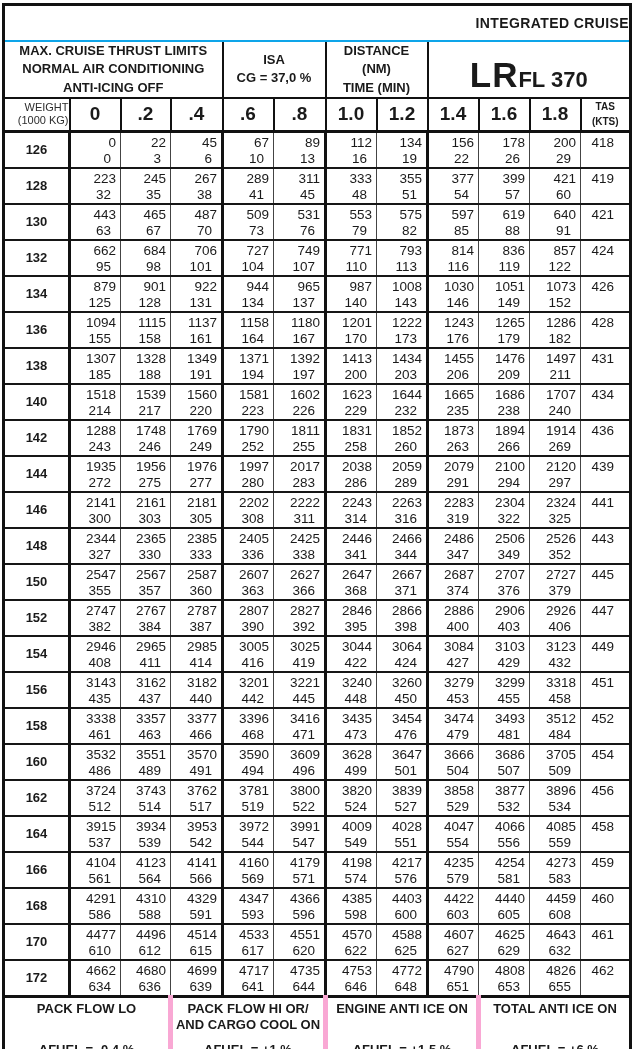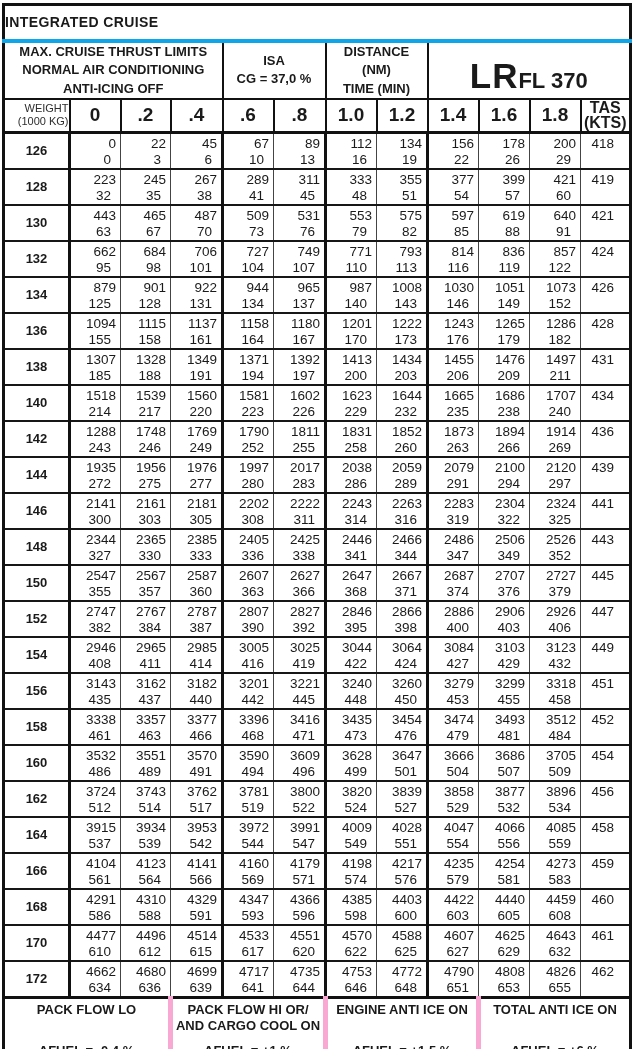--- a/index.html
+++ b/index.html
@@ -11,42 +11,42 @@
     color: #1a1a1a;
     -webkit-font-smoothing: antialiased;
   }
   .page { width: 633px; height: 1049px; padding: 3px 2px; }
   table { border-collapse: collapse; table-layout: fixed; width: 629px; border: 3px solid #111; }
   th, td { padding: 0; }
 
   
   .title-row th {
     height: 36px; font-size: 14px; font-weight: bold;
-    text-align: left; letter-spacing: 0.4px;
-    border-bottom: 4px solid #0ea5e9;
+    text-align: right; letter-spacing: 0.4px;
+    border-bottom: 2px solid #0ea5e9;
   }
 
   
   .h2 th {
     border: 2px solid #111; height: 56px;
     vertical-align: middle; text-align: center;
     font-size: 13px; font-weight: bold; line-height: 18.5px;
   }
   .lr-wrap { display: flex; align-items: baseline; justify-content: center; padding-top: 10px; }
   .lr { font-size: 35px; font-weight: bold; letter-spacing: 1px; line-height: 1; }
   .fl { font-size: 22px; font-weight: bold; line-height: 1; }
 
   
   .ch th {
     border: 2px solid #111; border-bottom: 3px solid #111;
     height: 33px; vertical-align: middle; text-align: center;
     font-size: 19px; font-weight: bold;
   }
   .ch th.wh { font-size: 11px; font-weight: normal; line-height: 13px; color: #2d2d2d; text-align: right; }
-  .ch th.tash { font-size: 16px; line-height: 15px; }
+  .ch th.tash { font-size: 10px; line-height: 15px; }
 
   
   tbody td {
     border-left: 1px solid #444; border-bottom: 2px solid #161616;
     vertical-align: top;
   }
   tbody td.gb { border-left: 3px solid #111; }
   tbody td.wcell {
     font-size: 13px; font-weight: bold; text-align: center;
     vertical-align: middle; border-left: none;

